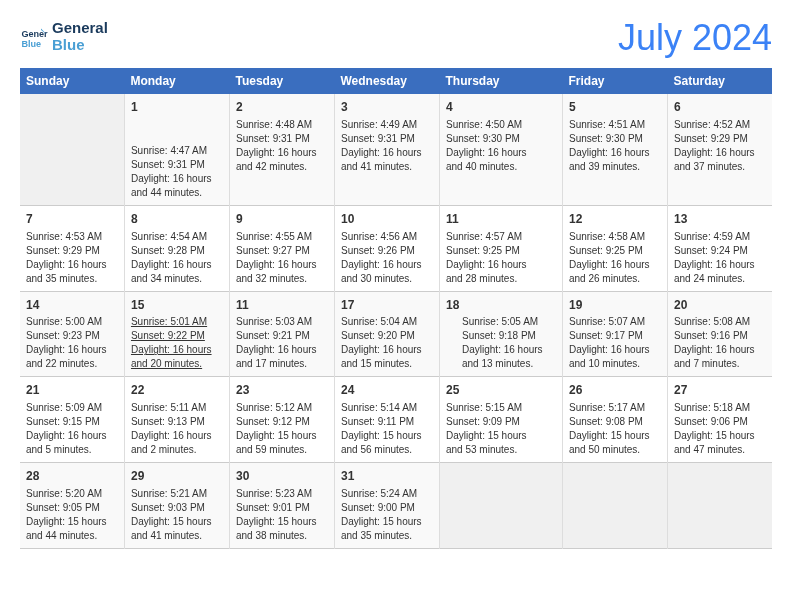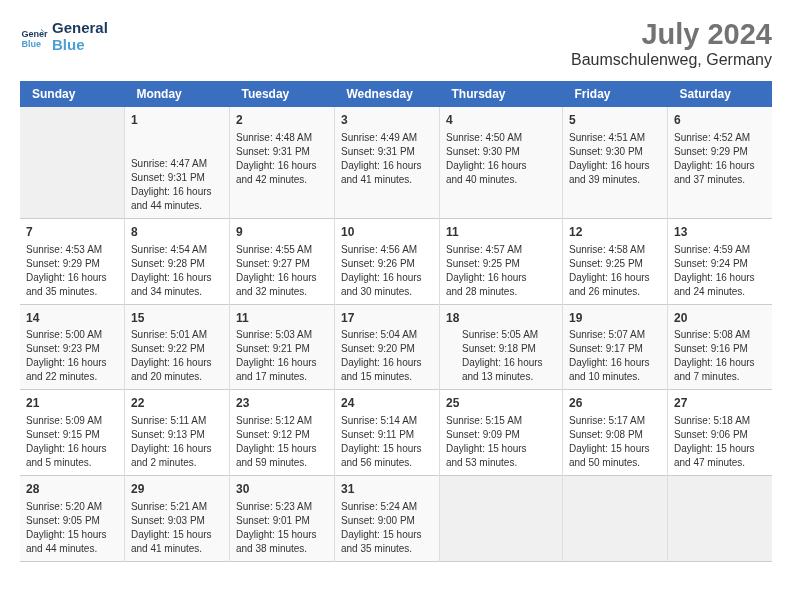--- a/index.html
+++ b/index.html
@@ -22,40 +22,40 @@
       gap: 4px;
     }
     .logo-icon {
       width: 28px;
       height: 28px;
     }
     .title-area {
       text-align: right;
     }
     .month-title {
-      font-size: 29px;
-      font-weight: bold;
-      color: #737373;
+      font-size: 36px;
+      font-weight: normal;
+      color: #3b82f6;
       line-height: 1;
     }
     .location-title {
       font-size: 16px;
       color: #333;
       margin-top: 2px;
     }
     table {
       width: 100%;
       border-collapse: collapse;
       font-size: 10.5px;
     }
     thead th {
       background-color: #3a6ebf;
       color: #fff;
       text-align: left;
-      padding: 6px 12px;
+      padding: 6px 6px;
       font-size: 12px;
       font-weight: bold;
     }
     tbody tr {
       border-bottom: 1px solid #ccc;
     }
     tbody td {
       vertical-align: top;
       padding: 5px 6px;
       min-height: 70px;
@@ -96,21 +96,20 @@
       <text x="2" y="34" font-size="13" font-weight="bold" fill="#4a9fd4">Blue</text>
       <polygon points="30,8 38,16 30,10" fill="#4a9fd4"></polygon>
     </svg>
     <div>
       <div style="font-size:15px;font-weight:bold;color:#1a3a5c;line-height:1.1">General</div>
       <div style="font-size:15px;font-weight:bold;color:#4a9fd4;line-height:1.1">Blue</div>
     </div>
   </div>
   <div class="title-area">
     <div class="month-title">July 2024</div>
-    <div class="location-title">Baumschulenweg, Germany</div>
   </div>
 </div>
 
 <table>
   <thead>
     <tr>
     <th>Sunday</th>
         <th>Monday</th>
         <th>Tuesday</th>
         <th>Wednesday</th>
@@ -219,21 +218,21 @@
       <tr>
         <td>
           <span class="day-number">14</span>
           <div class="day-info" style="white-space: pre-line;">Sunrise: 5:00 AM
 Sunset: 9:23 PM
 Daylight: 16 hours
 and 22 minutes.</div>
         </td>
         <td>
           <span class="day-number">15</span>
-          <div class="day-info" style="white-space: pre-line;">Sunrise: 5:01 AM
+          <div class="day-info" style="white-space: pre-line; text-decoration: underline;">Sunrise: 5:01 AM
 Sunset: 9:22 PM
 Daylight: 16 hours
 and 20 minutes.</div>
         </td>
         <td>
           <span class="day-number">11</span>
           <div class="day-info" style="white-space: pre-line;">Sunrise: 5:03 AM
 Sunset: 9:21 PM
 Daylight: 16 hours
 and 17 minutes.</div>

